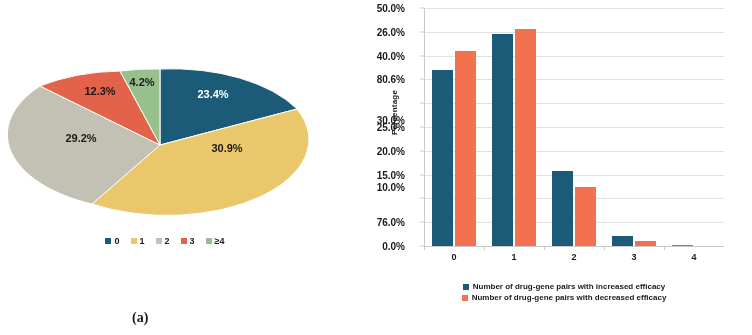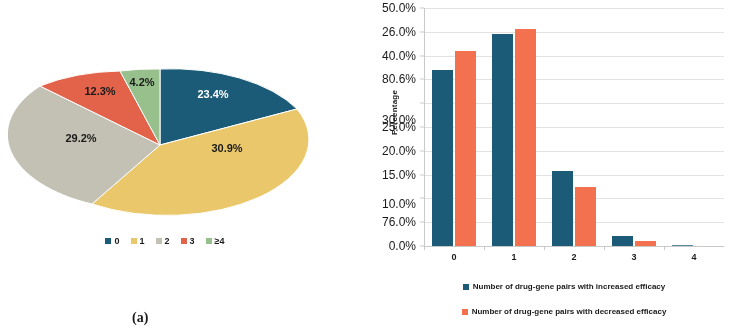--- a/index.html
+++ b/index.html
@@ -140,24 +140,24 @@
     left: 0;
     top: 0;
     bottom: 0;
     width: 1px;
     background: #c9c9c9;
   }
 
   .ytick {
     position: absolute;
     right: 100%;
-    margin-right: 8px;
+    margin-right: 19px;
     transform: translateY(-50%);
-    font-size: 12px;
-    font-weight: normal;
+    font-size: 10px;
+    font-weight: bold;
     color: #1a1a1a;
     white-space: nowrap;
   }
   .ytick-mark {
     position: absolute;
     right: 100%;
     width: 4px;
     height: 1px;
     background: #c9c9c9;
     transform: translateY(-50%);
@@ -213,21 +213,21 @@
   }
 
   .bar-legend {
     position: absolute;
     left: 0;
     top: 282px;
     width: 376px;
     display: flex;
     flex-direction: column;
     align-items: center;
-    gap: 16px;
+    gap: 2px;
   }
   .bar-legend .item {
     display: flex;
     align-items: center;
     gap: 4px;
     font-size: 8px;
     font-weight: bold;
     color: #1a1a1a;
     white-space: nowrap;
   }
@@ -342,21 +342,21 @@
         <div class="ytick-mark" style="top:238px"></div>
 
         <div class="ytick" style="top:0px">50.0%</div>
         <div class="ytick" style="top:23.8px">26.0%</div>
         <div class="ytick" style="top:47.6px">40.0%</div>
         <div class="ytick" style="top:71.4px">80.6%</div>
         <div class="ytick" style="top:112px">30.0%</div>
         <div class="ytick" style="top:119px">25.0%</div>
         <div class="ytick" style="top:142.8px">20.0%</div>
         <div class="ytick" style="top:166.6px">15.0%</div>
-        <div class="ytick" style="top:196px">10.0%</div>
+        <div class="ytick" style="top:179px">10.0%</div>
         <div class="ytick" style="top:214.2px">76.0%</div>
         <div class="ytick" style="top:238px">0.0%</div>
 
         <div class="bars-layer">
 
           <div class="group">
             <div class="xtick-mark" style="left:0"></div>
             <div class="bar" style="height:176.1px;background:#1b5b77"></div>
             <div class="bar" style="height:195.2px;background:#f4714f"></div>
             <div class="xtick">0</div>

